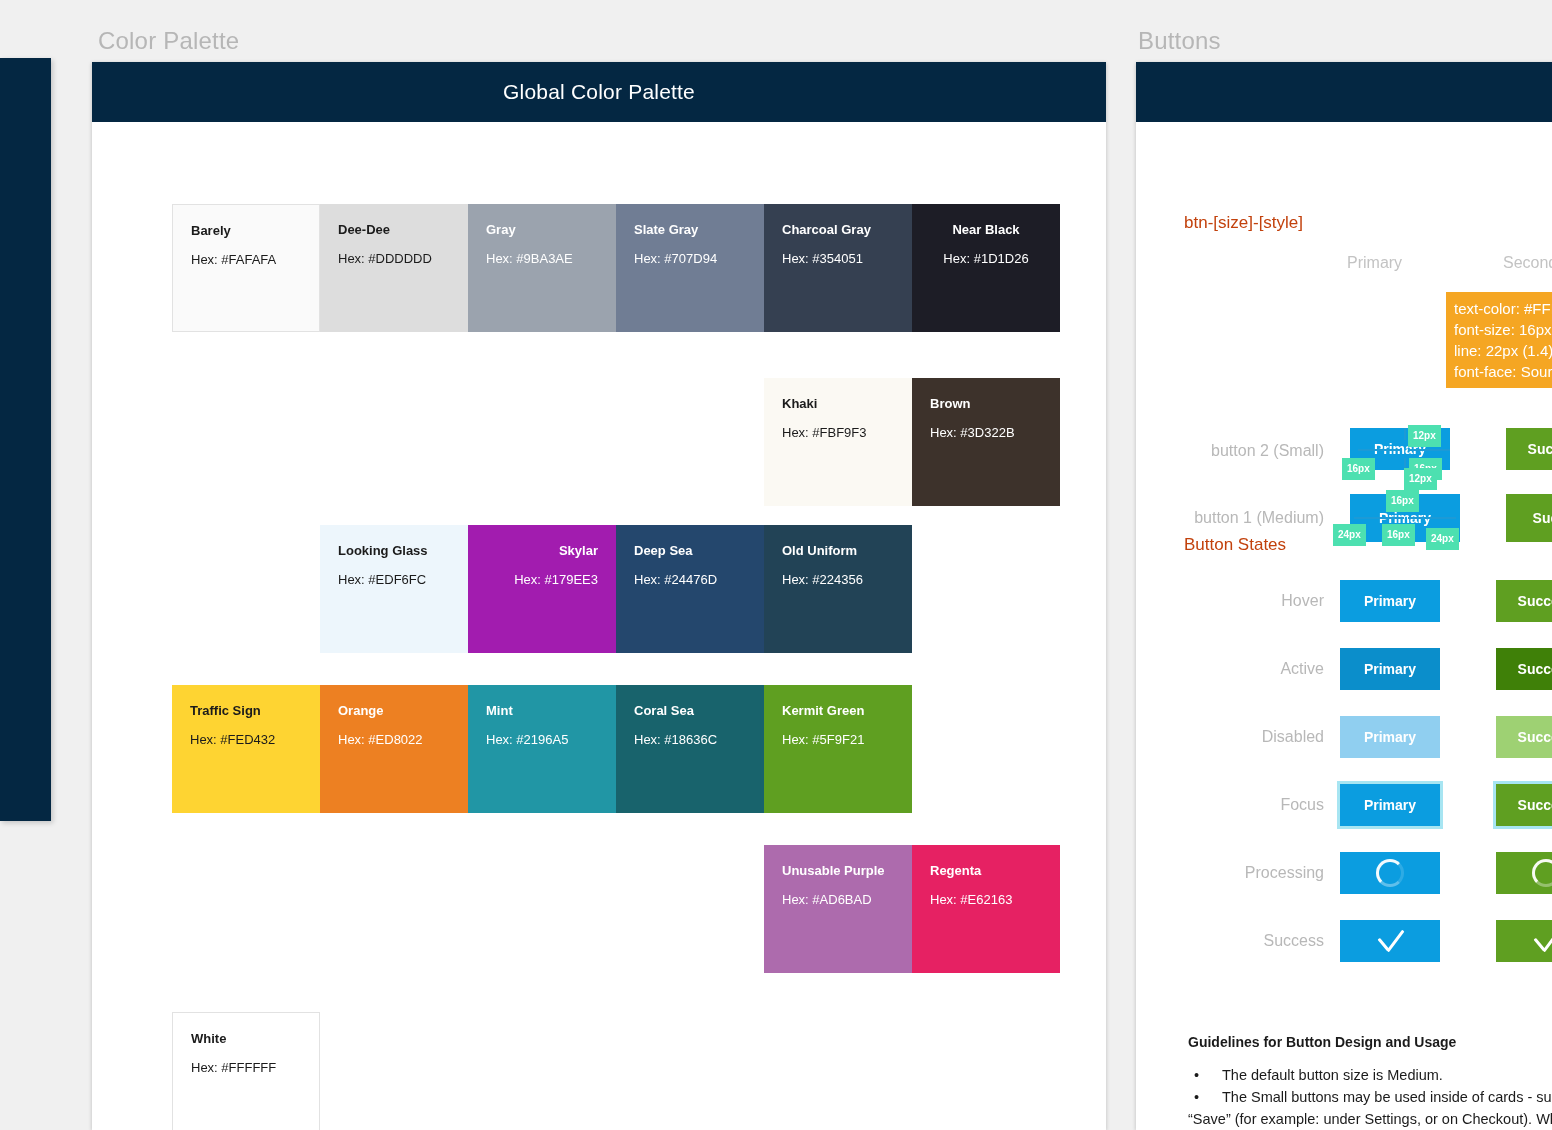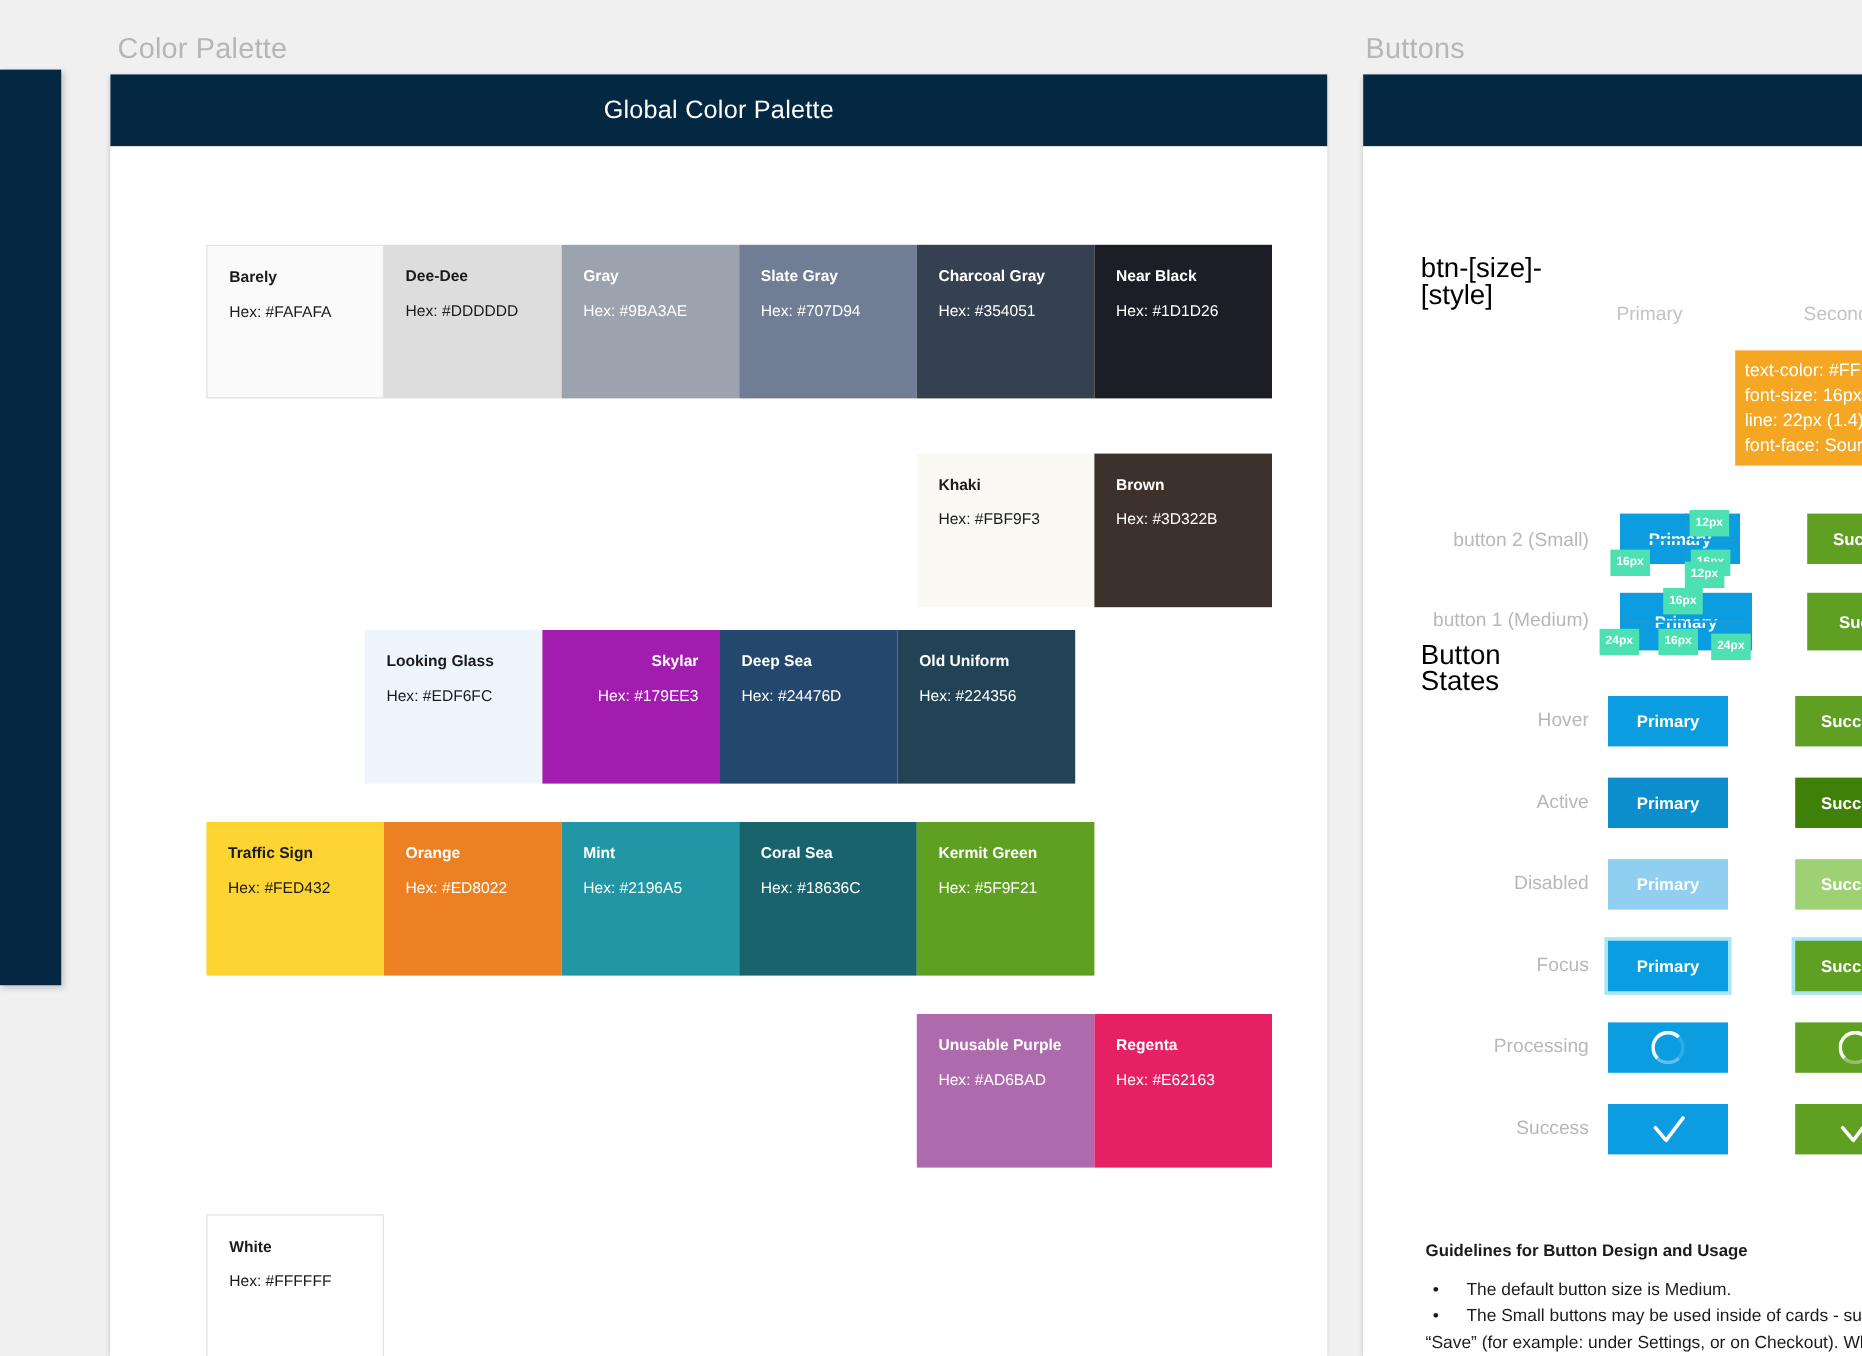--- a/index.html
+++ b/index.html
@@ -57,21 +57,21 @@
     font-size: 13px; font-weight: normal; line-height: 15px; white-space: nowrap;
   }
   .swatch.bordered { border: 1px solid #e2e2e2; }
 
   
   #buttons-card { left: 1136px; top: 62px; width: 480px; height: 1068px; }
   #buttons-card .card-header { height: 60px; }
   .buttons-body { position: relative; width: 100%; height: 1008px; background:#fff; overflow:hidden; }
 
   .spec-title {
-    position: absolute; font-size: 23px; color: #000000; line-height: 22px;
+    position: absolute; font-size: 17px; color: #c2410c; line-height: 22px;
     width: 120px;
   }
   #spec-naming { left: 48px; top: 90px; }
   #spec-states { left: 48px; top: 412px; }
 
   .col-head {
     position: absolute; font-size: 16px; color: #c3c3c3; white-space: nowrap;
   }
   #col-primary   { left: 211px; top: 132px; }
   #col-secondary { left: 367px; top: 132px; }
@@ -162,36 +162,36 @@
             <div class="sw-hex">Hex: #9BA3AE</div>
           </div>
           <div class="swatch" style="background: rgb(112, 125, 148); color: rgb(255, 255, 255);">
             <div class="sw-name">Slate Gray</div>
             <div class="sw-hex">Hex: #707D94</div>
           </div>
           <div class="swatch" style="background: rgb(53, 64, 81); color: rgb(255, 255, 255);">
             <div class="sw-name">Charcoal Gray</div>
             <div class="sw-hex">Hex: #354051</div>
           </div>
-          <div class="swatch" style="background: rgb(29, 29, 38); color: rgb(255, 255, 255);">
+          <div class="swatch" style="background: rgb(29, 29, 38); color: rgb(255, 255, 255); text-align: center;">
             <div class="sw-name">Near Black</div>
             <div class="sw-hex">Hex: #1D1D26</div>
           </div>
         </div>
         <div class="swatch-row" style="left: 656px; top: 256px;">
           <div class="swatch" style="background: rgb(251, 249, 243); color: rgb(27, 27, 27);">
             <div class="sw-name">Khaki</div>
             <div class="sw-hex">Hex: #FBF9F3</div>
           </div>
           <div class="swatch" style="background: rgb(61, 50, 43); color: rgb(255, 255, 255);">
             <div class="sw-name">Brown</div>
             <div class="sw-hex">Hex: #3D322B</div>
           </div>
         </div>
-        <div class="swatch-row" style="left: 196px; top: 403px;">
+        <div class="swatch-row" style="left: 212px; top: 403px;">
           <div class="swatch" style="background: rgb(237, 246, 252); color: rgb(27, 27, 27);">
             <div class="sw-name">Looking Glass</div>
             <div class="sw-hex">Hex: #EDF6FC</div>
           </div>
           <div class="swatch" style="background: #a21caf; color: rgb(255, 255, 255); text-align: right;">
             <div class="sw-name">Skylar</div>
             <div class="sw-hex">Hex: #179EE3</div>
           </div>
           <div class="swatch" style="background: rgb(36, 71, 109); color: rgb(255, 255, 255);">
             <div class="sw-name">Deep Sea</div>

